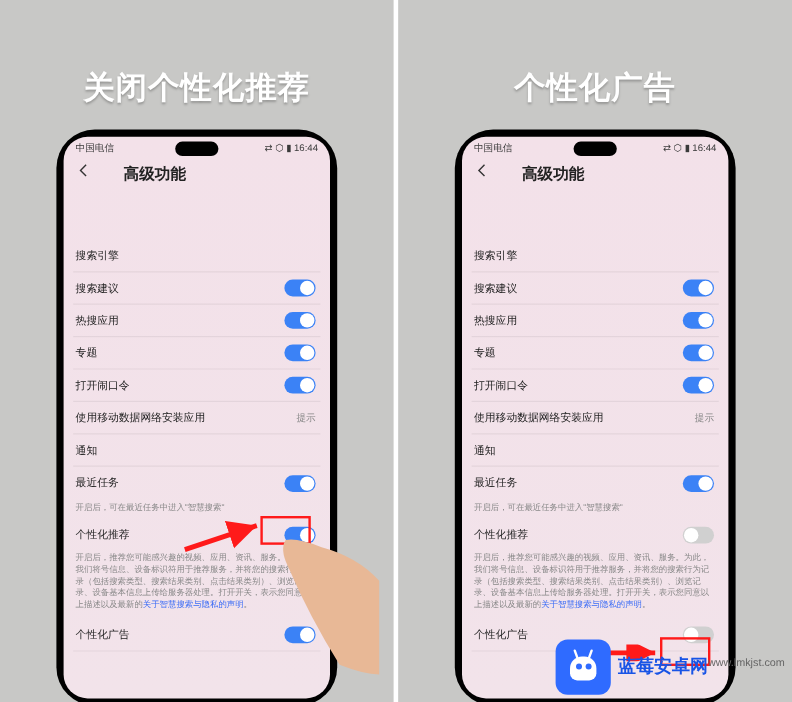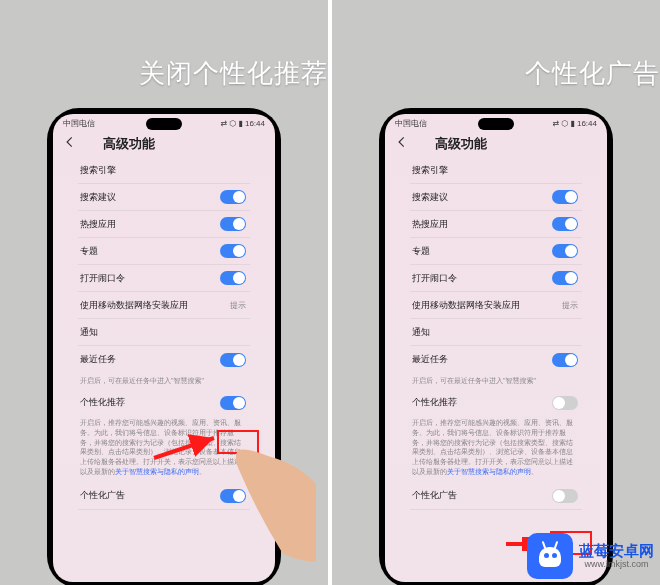--- a/index.html
+++ b/index.html
@@ -23,23 +23,23 @@
   .divider {
     position: absolute;
     left: 328px;
     top: 0;
     width: 4px;
     height: 585px;
     background: #fff;
   }
   .title {
     color: #fff;
-    font-weight: 400;
+    font-weight: 700;
     font-size: 26px;
-    text-align: right;
+    text-align: center;
     margin-top: 56px;
     text-shadow: 0 1px 2px rgba(0,0,0,.25);
     letter-spacing: 1px;
   }
   .phone {
     position: absolute;
     left: 50%;
     transform: translateX(-50%);
     top: 108px;
     width: 234px;
@@ -79,21 +79,21 @@
     align-items: center;
     padding: 6px 10px 4px;
     gap: 26px;
   }
   .back-icon svg { width: 14px; height: 14px; stroke:#333; stroke-width:2; fill:none; }
   .header-title {
     font-size: 13px;
     font-weight: 600;
     color: #222;
   }
-  .list { padding: 0 25px; }
+  .list { padding: 0 8px; margin-top: 42px; }
   .row {
     display: flex;
     justify-content: space-between;
     align-items: center;
     min-height: 27px;
     border-bottom: 1px solid rgba(0,0,0,.06);
     padding: 3px 4px 3px 2px;
   }
   .row.noborder { border-bottom: none; }
   .row-label {
@@ -189,21 +189,21 @@
   .wm-ant1, .wm-ant2 {
     position:absolute;
     width:2px; height:8px;
     background:#fff;
     top:8px;
     border-radius:1px;
   }
   .wm-ant1 { left:16px; transform:rotate(-20deg); }
   .wm-ant2 { left:28px; transform:rotate(20deg); }
   .wm-text {
-    display:flex; flex-direction:column;
+    display:flex; flex-direction:row;
     line-height:1.15;
   }
   .wm-text .line1 {
     font-size: 15px;
     font-weight: 700;
     color: #1854e6;
   }
   .wm-text .line2 {
     font-size: 9px;
     color: #666;

